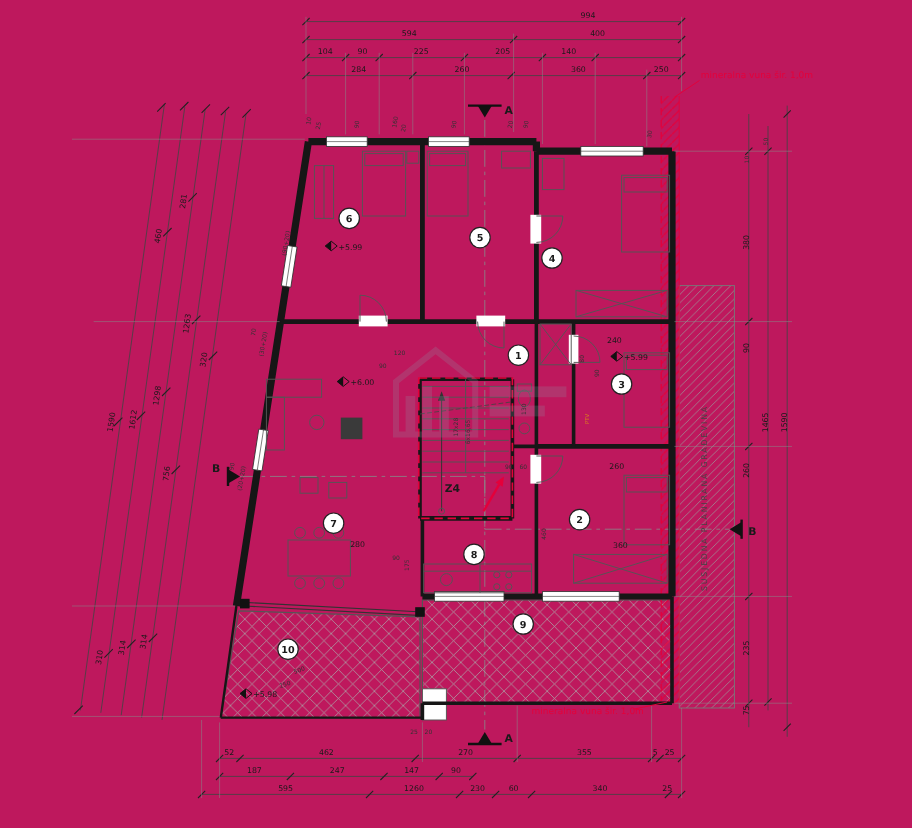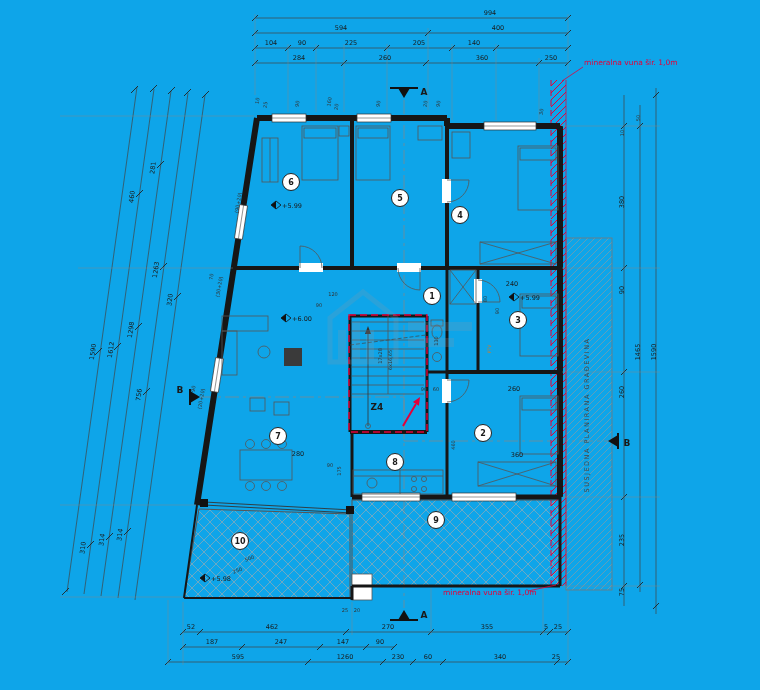--- a/index.html
+++ b/index.html
@@ -1,16 +1,16 @@
 <!DOCTYPE html>
 <html><head>
 <meta charset="utf-8">
 <style>
   html,body{margin:0;padding:0;background:#fff;}
-  #stage{position:relative;width:760px;height:690px;background:#0ea5e9;overflow:hidden;}
+  #stage{position:relative;width:760px;height:690px;background:#be185d;overflow:hidden;}
   svg{position:absolute;left:0;top:0;}
   text{font-family:"DejaVu Sans",sans-serif;fill:#1a1a1a;text-anchor:middle;}
   .dim{font-size:6.5px;}
   .dims{font-size:5px;fill:#333;}
   .room{font-size:8px;font-weight:700;}
   .redtext{fill:#e4003a;font-size:7.5px;text-anchor:start;}
   .neigh{font-size:6.5px;letter-spacing:1.5px;fill:#444;}
   .z4{font-size:9px;font-weight:700;}
   .elev{font-size:6.5px;text-anchor:start;}
   .ptv{font-size:4.5px;fill:#d97a1f;}

